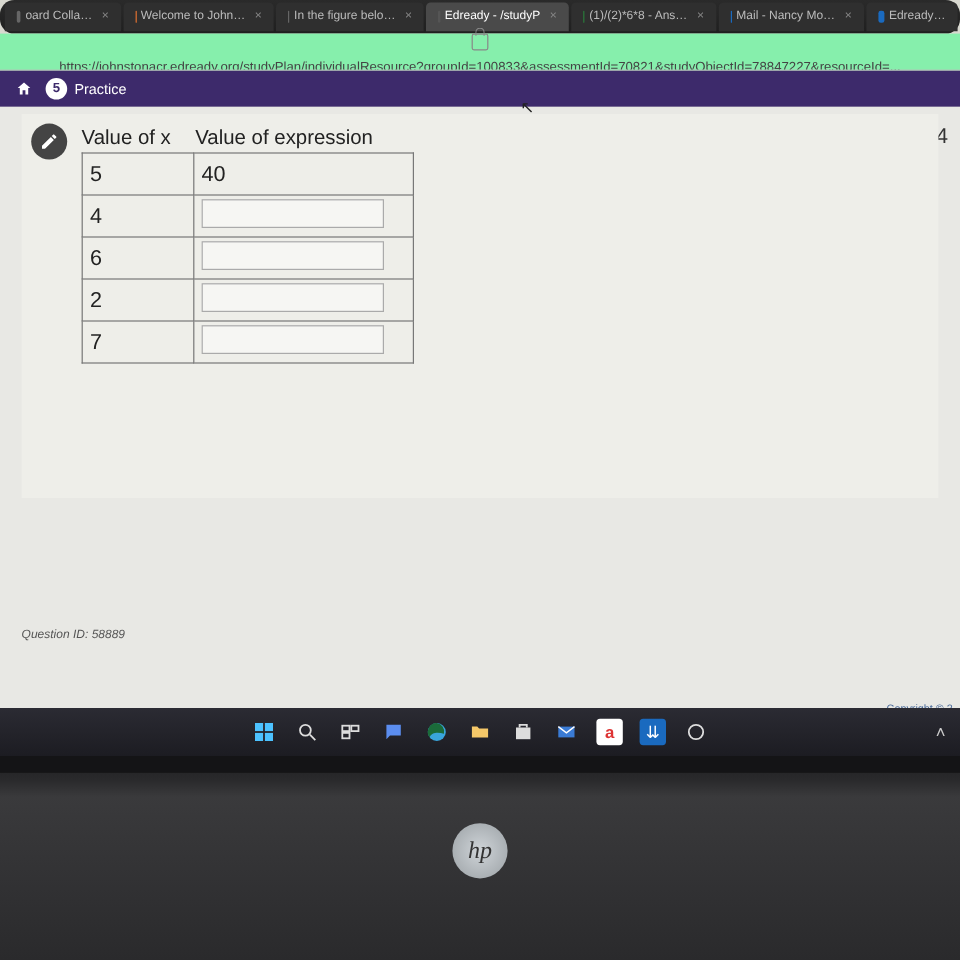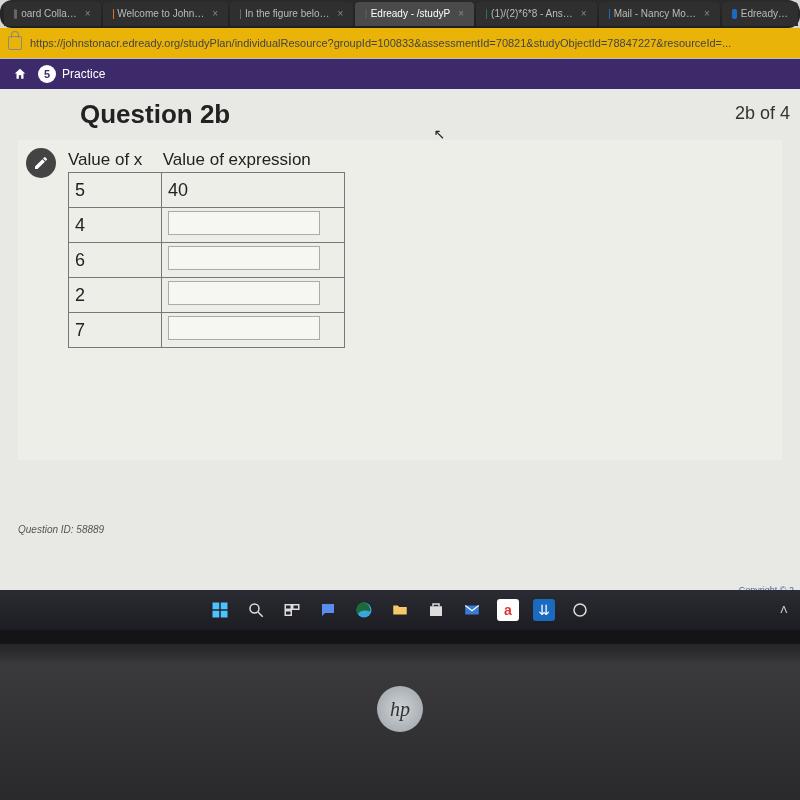--- a/index.html
+++ b/index.html
@@ -6,21 +6,21 @@
   
   .photo{position:relative;width:800px;height:800px;background:radial-gradient(ellipse at 50% 40%,#3a3a3a 0%,#1a1a1a 70%);}
   .screen{position:absolute;left:0;top:0;width:800px;height:590px;background:#d8d8d0;overflow:hidden;}
   
   .tabstrip{height:28px;background:linear-gradient(#2a2a2a,#1f1f1f);display:flex;align-items:center;font-size:10px;color:#bbb;padding:0 0 0 4px;white-space:nowrap;border-radius:12px;}
   .tab{height:24px;line-height:24px;padding:0 10px;margin-right:2px;border-radius:4px 4px 0 0;background:#2f2f2f;display:flex;align-items:center;gap:4px;max-width:120px;overflow:hidden;}
   .tab.active{background:#4a4a4a;color:#fff;}
   .tab .fav{width:10px;height:10px;background:#666;border-radius:2px;display:inline-block;}
   .tab .x{margin-left:4px;color:#888;}
   
-  .addr{height:30px;background:#eab308;border-bottom:1px solid #bbb;display:flex;align-items:center;font-size:11px;color:#444;padding:0 8px;gap:8px;}
+  .addr{height:30px;background:#86efac;border-bottom:1px solid #bbb;display:flex;align-items:center;font-size:11px;color:#444;padding:0 8px;gap:8px;flex-direction:column;}
   .lock{width:12px;height:12px;border:1px solid #888;border-radius:2px;position:relative;}
   .lock:before{content:"";position:absolute;top:-6px;left:2px;width:6px;height:6px;border:1px solid #888;border-bottom:none;border-radius:6px 6px 0 0;}
   .url{flex:1;white-space:nowrap;overflow:hidden;}
   
   .practicebar{height:30px;background:#3d2a6b;display:flex;align-items:center;padding:0 10px;color:#fff;font-size:12px;}
   .homebtn{width:20px;height:20px;margin-right:8px;display:flex;align-items:center;justify-content:center;}
   .homebtn svg{width:14px;height:14px;fill:#fff;}
   .stepbadge{width:18px;height:18px;border-radius:50%;background:#fff;color:#3d2a6b;font-size:11px;font-weight:bold;display:flex;align-items:center;justify-content:center;margin-right:6px;}
   
   .page{background:#e8e8e4;padding:6px 0 0 0;height:502px;position:relative;}
@@ -106,21 +106,20 @@
         <svg viewBox="0 0 24 24">
             <path d="M12 3l9 8h-3v9h-4v-6h-4v6H6v-9H3z"></path>
           </svg>
       </span>
       <span class="stepbadge">5</span>
       <span>Practice</span>
     </div>
 
     <div class="page">
       <div class="progress">2b of 4</div>
-      <div class="qtitle">Question 2b</div>
 
       <div class="qcard">
         <div class="qicon">
           <svg viewBox="0 0 24 24">
               <path d="M3 17.25V21h3.75L17.81 9.94l-3.75-3.75L3 17.25zM20.71 7.04a1 1 0 000-1.41l-2.34-2.34a1 1 0 00-1.41 0l-1.83 1.83 3.75 3.75 1.83-1.83z"></path>
             </svg>
         </div>
 
 
         <div class="headers">

